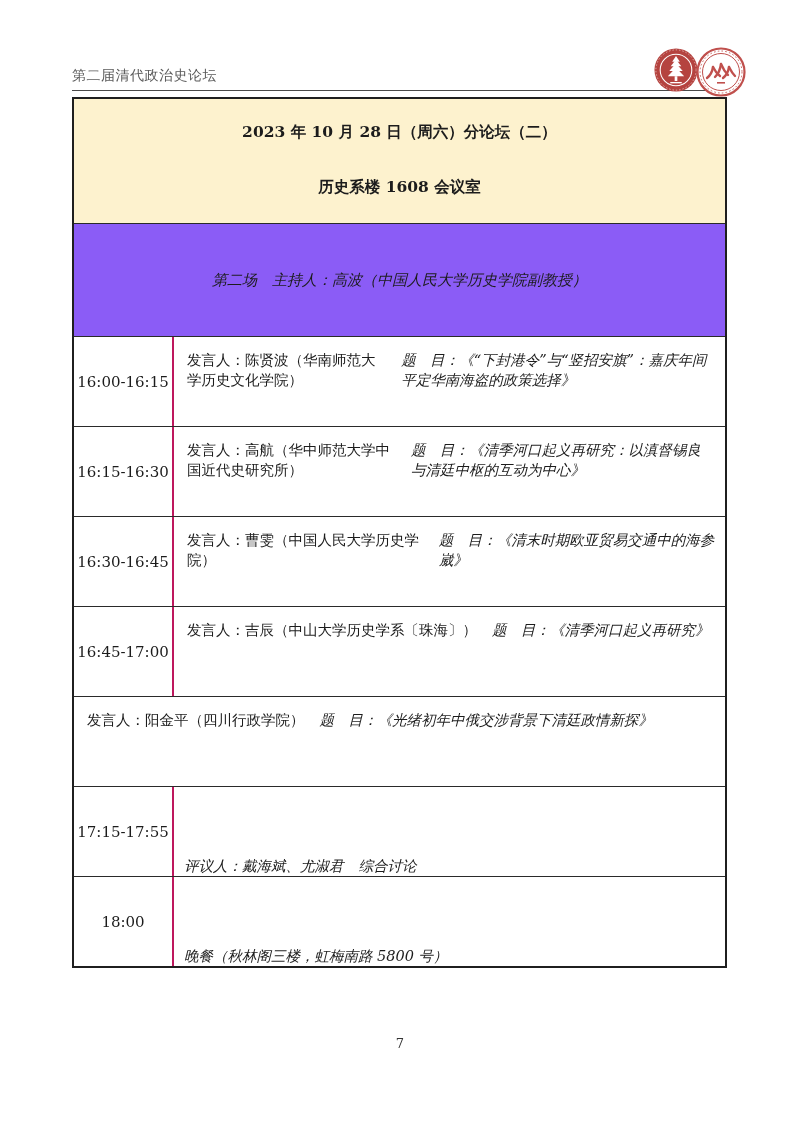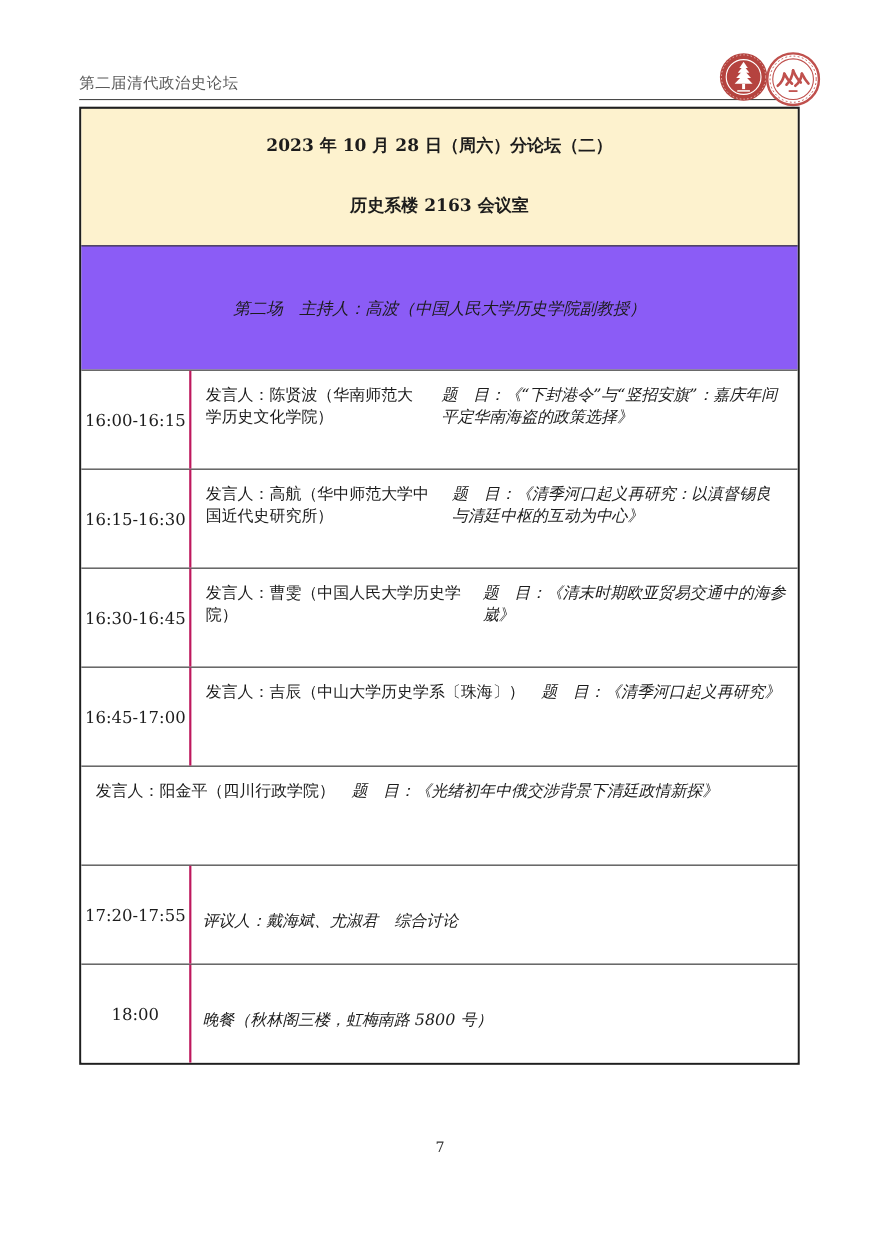--- a/index.html
+++ b/index.html
@@ -50,21 +50,21 @@
     width:100px; flex:0 0 100px;
     border-right:2px solid #be185d;
     display:flex; align-items:center; justify-content:center;
     font-size:15px;
   }
   .srow .row-lines{
     flex:1; display:flex; 
     padding:13px 10px 0 13px; gap:15px;
     font-size:14.5px; line-height:1.38;
   }
-  .srow.centered .row-lines{ align-items:center; padding-left:10px; }
+  .srow.centered .row-lines{ align-items:flex-end; padding-left:10px; }
   .kai{ font-style:italic; }
   .page-number{
     position:absolute; left:0; top:1036px; width:100%;
     text-align:center; font-size:13px; color:#333;
   }
 </style>
 </head>
 <body>
 
 <div class="page">
@@ -97,21 +97,21 @@
         <path d="M33 20 q3 6 6 9"></path>
       </g>
       <rect x="21" y="35" width="8" height="1.6" fill="#c0504d"></rect>
     </svg>
   </div>
 
   <div class="sched-table">
 
     <div class="cell-banner">
       <div>2023 年 10 月 28 日（周六）分论坛（二）</div>
-      <div>历史系楼 2163 会议室</div>
+      <div>历史系楼 1608 会议室</div>
     </div>
 
     <div class="cell-chair">
       <span class="kai">第二场　主持人：高波（中国人民大学历史学院副教授）</span>
     </div>
 
     <div class="srow">
       <div class="time-cell">16:00-16:15</div>
       <div class="row-lines">
         <div>发言人：陈贤波（华南师范大学历史文化学院）</div>
@@ -144,21 +144,21 @@
     </div>
 
     <div class="srow">
       <div class="row-lines">
         <div>发言人：阳金平（四川行政学院）</div>
         <div class="kai">题　目：《光绪初年中俄交涉背景下清廷政情新探》</div>
       </div>
     </div>
 
     <div class="srow centered">
-      <div class="time-cell">17:20-17:55</div>
+      <div class="time-cell">17:15-17:55</div>
       <div class="row-lines">
         <div class="kai">评议人：戴海斌、尤淑君</div>
         <div class="kai">综合讨论</div>
       </div>
     </div>
 
     <div class="srow centered">
       <div class="time-cell">18:00</div>
       <div class="row-lines">
         <div class="kai">晚餐（秋林阁三楼，虹梅南路 5800 号）</div>

